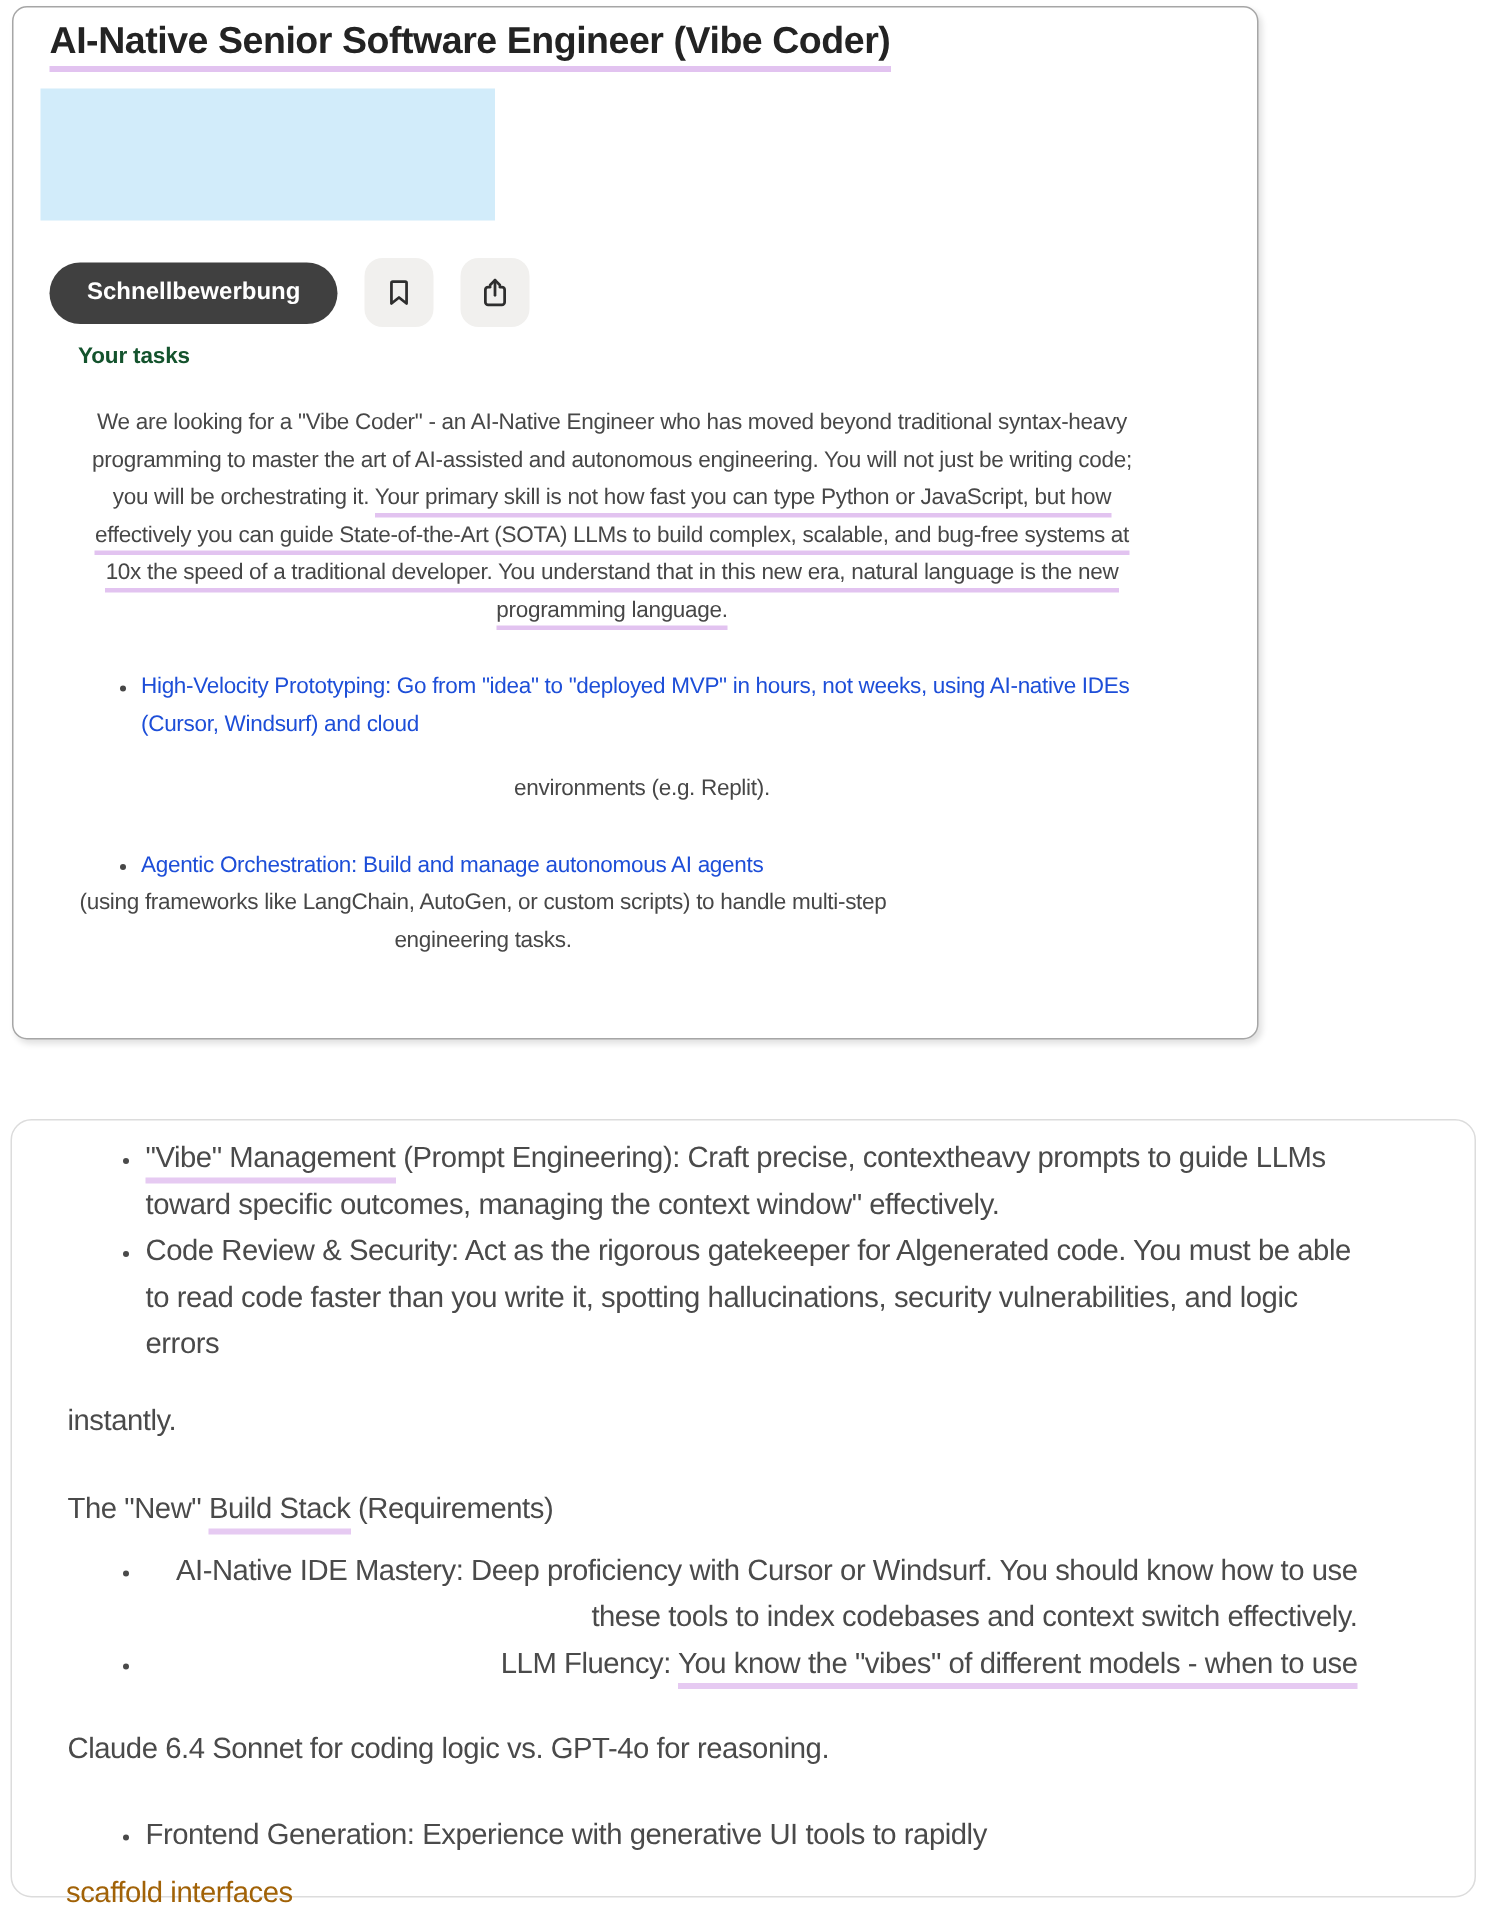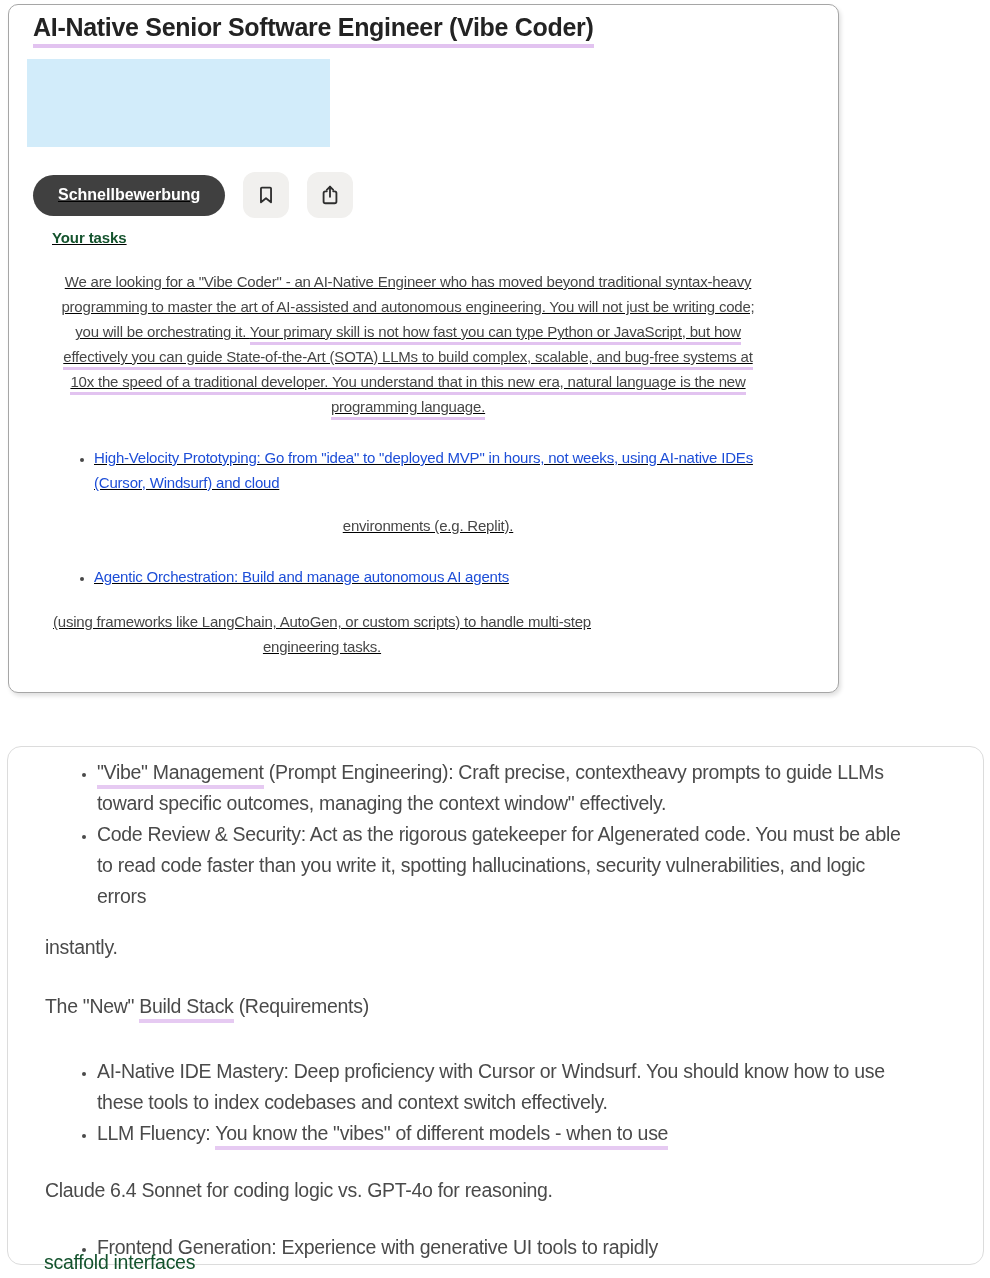--- a/index.html
+++ b/index.html
@@ -5,21 +5,21 @@
   * { margin:0; padding:0; box-sizing:border-box; }
   html,body { width:990px; height:1278px; background:#ffffff; overflow:hidden; position:relative;
     font-family:"Liberation Sans", sans-serif; -webkit-font-smoothing:antialiased; }
 
   .card { position:absolute; background:#fff; }
 
   
   .top-card { left:8px; top:4px; width:831px; height:689px;
     border:1px solid #a6a6a6; border-radius:10px;
     box-shadow:2px 3px 4px rgba(0,0,0,.12);
-    padding:7px 24px 0 24px; overflow:hidden;text-decoration:underline; }
+    padding:7px 24px 0 24px; overflow:hidden; }
 
   .job-title { font-size:25px; line-height:30px; font-weight:bold; color:#232323; letter-spacing:-0.3px; }
   .job-title .title-underline { display:inline-block; border-bottom:4px solid #e2c3f0; padding-bottom:2px; }
 
   .media-placeholder { width:303px; height:88px; background:#d2ecfa; margin:11px 0 0 -6px; }
 
   .action-row { display:flex; align-items:center; gap:18px; margin-top:25px; height:46px; }
   .apply-btn { height:41px; padding:0 25px; border:none; border-radius:21px;
     background:#404040; color:#fff; font-family:"Liberation Sans",sans-serif;
     font-size:16px; font-weight:bold; cursor:pointer; }
@@ -37,39 +37,39 @@
   .hl { border-bottom:3px solid #e2c3f0; padding-bottom:2px;
         box-decoration-break:clone; -webkit-box-decoration-break:clone; }
   .hl-thick { border-bottom:4px solid #e6caf2; padding-bottom:2px;
         box-decoration-break:clone; -webkit-box-decoration-break:clone; }
 
   .top-list { list-style:disc; margin:26px 0 0 0; padding-left:42px; width:705px; }
   .top-list li { font-size:15px; line-height:25px; color:#1d4ed8; letter-spacing:-0.2px; }
   .top-list li::marker { color:#474747; font-size:0.8em; }
   .para-env   { margin-top:18px; }
   .list-2     { margin-top:26px; }
-  .para-using { margin-top:20px; width:540px; }
+  .para-using { width:540px; }
 
   
   .bottom-card { left:7px; top:746px; width:977px; height:519px;
     border:1px solid #dcdcdc; border-radius:14px;
     padding:10px 30px 0 37px; overflow:visible; }
 
   .bot-list { list-style:disc; margin:0; padding-left:52px; width:860px; }
   .bot-list li { font-size:19.5px; line-height:31px; color:#4a4a4a; letter-spacing:-0.3px; }
   .bot-list li::marker { color:#4a4a4a; font-size:0.75em; }
   .bot-para { font-size:19.5px; line-height:31px; color:#4a4a4a; letter-spacing:-0.3px; }
   .para-instantly { margin-top:20px; }
   .tech-heading   { margin-top:28px; }
-  .list-tech      { margin-top:34px; }
+  .list-tech      { margin-top:10px;text-align:right; }
   .para-claude    { margin-top:26px; }
   .list-frontend  { margin-top:26px; }
 
   .para-scaffold { position:absolute; left:44px; top:1247px; z-index:3;
-    font-size:19.5px; line-height:31px; color:#14532d; letter-spacing:-0.3px; }
+    font-size:19.5px; line-height:31px; color:#a16207; letter-spacing:-0.3px; }
 </style>
 </head>
 <body>
 
 <div class="card top-card">
 
   <h1 class="job-title"><span class="title-underline">AI-Native Senior Software Engineer (Vibe Coder)</span></h1>
 
   <div class="media-placeholder"></div>
 

